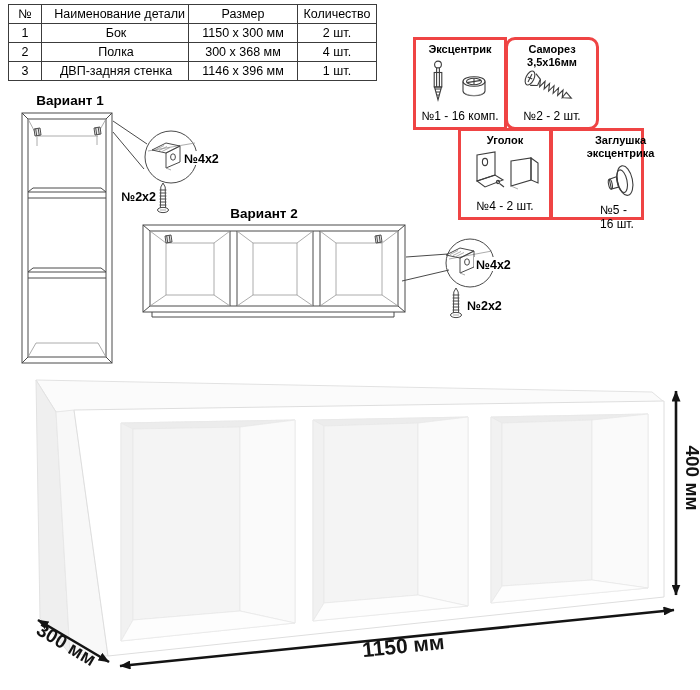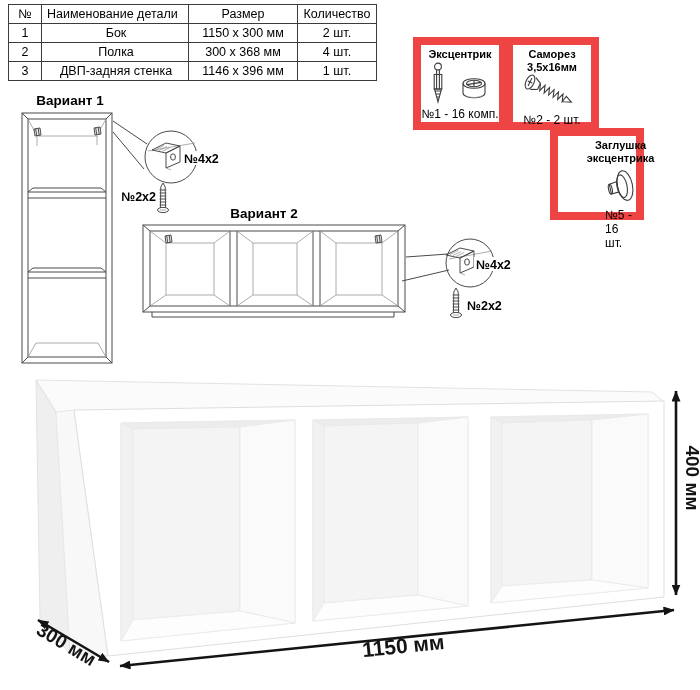--- a/index.html
+++ b/index.html
@@ -11,23 +11,23 @@
   table.parts td{border:1px solid #3c3c3c;font-size:12.5px;color:#000;height:18px;
                  padding:0 3px;text-align:center;white-space:nowrap;}
   table.parts td.c-num{width:26px;}
   table.parts td.c-name{width:138px;text-align:center;padding-left:5px;}
   table.parts td.c-size{width:102px;margin-top:14px;}
   table.parts td.c-qty{width:72px;}
 
   
   .hwbox{position:absolute;left:413px;top:37px;width:280px;height:185px;}
   .hw-cell{position:absolute;width:94px;height:93px;box-sizing:border-box;background:#fff;
-           border:8px solid #ef4444;display:flex;flex-direction:column;align-items:center;}
+           border:3px solid #ef4444;display:flex;flex-direction:column;align-items:center;}
   .hw-c1{left:0;top:0;}
-  .hw-c2{left:92px;top:0;}
+  .hw-c2{left:92px;top:0;border-radius:10px;}
   .hw-c3{left:184px;top:0;}
   .hw-c4{left:45px;top:91px;height:92px;}
   .hw-c5{left:137px;top:91px;height:92px;padding-left:47px;}
   .hw-title{font-weight:bold;font-size:11px;line-height:1.15;text-align:center;margin-top:3px;color:#000;}
   .hw-icon{flex:1;display:flex;align-items:center;justify-content:center;}
   .hw-qty{font-weight:normal;font-size:12px;margin-bottom:4px;color:#000;}
 
   svg.overlay{position:absolute;left:0;top:0;}
   .ln{stroke:#4a4a4a;stroke-width:1;fill:none;}
   .lnl{stroke:#979797;stroke-width:0.8;fill:none;}
@@ -39,21 +39,21 @@
 </style>
 </head>
 <body>
 
 <div class="page">
 
   <table class="parts">
     <tbody>
         <tr>
       <td class="c-num">№</td>
-      <td class="c-name" style="text-align:left">Наименование детали</td>
+      <td class="c-name" style="text-align:right">Наименование детали</td>
       <td class="c-size">Размер</td>
       <td class="c-qty">Количество</td>
     </tr>
     <tr>
       <td class="c-num">1</td>
       <td class="c-name">Бок</td>
       <td class="c-size">1150 х 300 мм</td>
       <td class="c-qty">2 шт.</td>
     </tr>
     <tr>
@@ -111,20 +111,38 @@
               <line x1="3.4" y1="6.5" x2="10" y2="3.4"></line>
             <path d="M10,-3.4 L12.5,3.6 L15,-3.6 L17.5,3.6 L20,-3.6 L22.5,3.6 L25,-3.6 L27.5,3.6 L30,-3.6 L32.5,3.6 L35,-3.6 L37.5,3.4 L39,-3 L46,0 L39,3 L37.5,3.4"></path>
             <line x1="10" y1="-3.4" x2="10" y2="3.4"></line>
           </g>
         </svg>
       </div>
       <div class="hw-qty">№2 - 2 шт.</div>
     </div>
 
 
+    <div class="hw-cell hw-c4">
+      <div class="hw-title">Уголок</div>
+      <div class="hw-icon">
+        <svg width="80" height="48" viewBox="0 0 80 48">
+          <g class="hwln">
+            <polygon points="12,6 30,3 30,26 12,32"></polygon>
+            <ellipse cx="20" cy="13" rx="2.6" ry="3.6"></ellipse>
+            <polygon points="12,32 30,26 38,31 20,38"></polygon>
+            <circle cx="33" cy="33" r="1.6"></circle>
+            <line x1="34.5" y1="34.5" x2="39" y2="38"></line>
+            <polygon points="46,12 66,9 66,31 46,37"></polygon>
+            <polygon points="66,9 73,14 73,34 66,31"></polygon>
+            <line x1="46" y1="37" x2="53" y2="40" class="lnl"></line>
+          </g>
+        </svg>
+      </div>
+      <div class="hw-qty">№4 - 2 шт.</div>
+    </div>
 
     <div class="hw-cell hw-c5">
       <div class="hw-title">Заглушка эксцентрика</div>
       <div class="hw-icon">
         <svg width="52" height="44" viewBox="0 0 52 44">
           <g class="hwln" transform="rotate(-12 28 22)">
             <ellipse cx="30" cy="22" rx="7.5" ry="15"></ellipse>
             <ellipse cx="27" cy="22" rx="5" ry="11.5"></ellipse>
             <polygon points="15,17.5 22.5,16.5 22.5,27 15,27.5"></polygon>
             <ellipse cx="15" cy="22.5" rx="1.8" ry="5"></ellipse>

